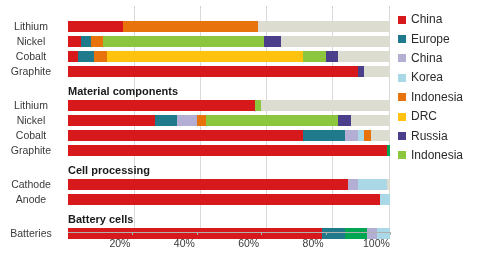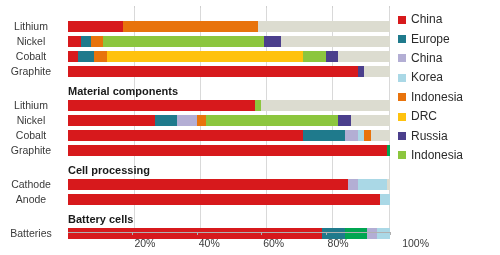--- a/index.html
+++ b/index.html
@@ -72,21 +72,21 @@
     line-height:12px;
     white-space:nowrap;
   }
 
   
   .tick-label{
     position:absolute;
     top:236px;
     font-size:10.5px;
     color:#3a3a3a;
-    text-align:right;
+    text-align:left;
     width:46px;
     line-height:14px;
   }
 
   
   .legend{
     position:absolute;
     left:398px; top:10px;
     width:100px;
   }
@@ -212,21 +212,21 @@
   <div id="ticks-layer">
       <div class="axis-tickmark" style="left: 132.4px;"></div>
       <div class="tick-label" style="left: 109.4px;">20%</div>
       <div class="axis-tickmark" style="left: 196.8px;"></div>
       <div class="tick-label" style="left: 173.8px;">40%</div>
       <div class="axis-tickmark" style="left: 261.2px;"></div>
       <div class="tick-label" style="left: 238.2px;">60%</div>
       <div class="axis-tickmark" style="left: 325.6px;"></div>
       <div class="tick-label" style="left: 302.6px;">80%</div>
       <div class="axis-tickmark" style="left: 390px;"></div>
-      <div class="tick-label" style="left: 383px;">100%</div>
+      <div class="tick-label" style="left: 363px;">100%</div>
     </div>
 
   <div class="legend" id="legend">
       <div class="legend-item">
         <span class="legend-swatch" style="background: rgb(215, 25, 28);"></span>
         <span class="legend-text">China</span>
       </div>
       <div class="legend-item">
         <span class="legend-swatch" style="background: rgb(31, 122, 140);"></span>
         <span class="legend-text">Europe</span>

